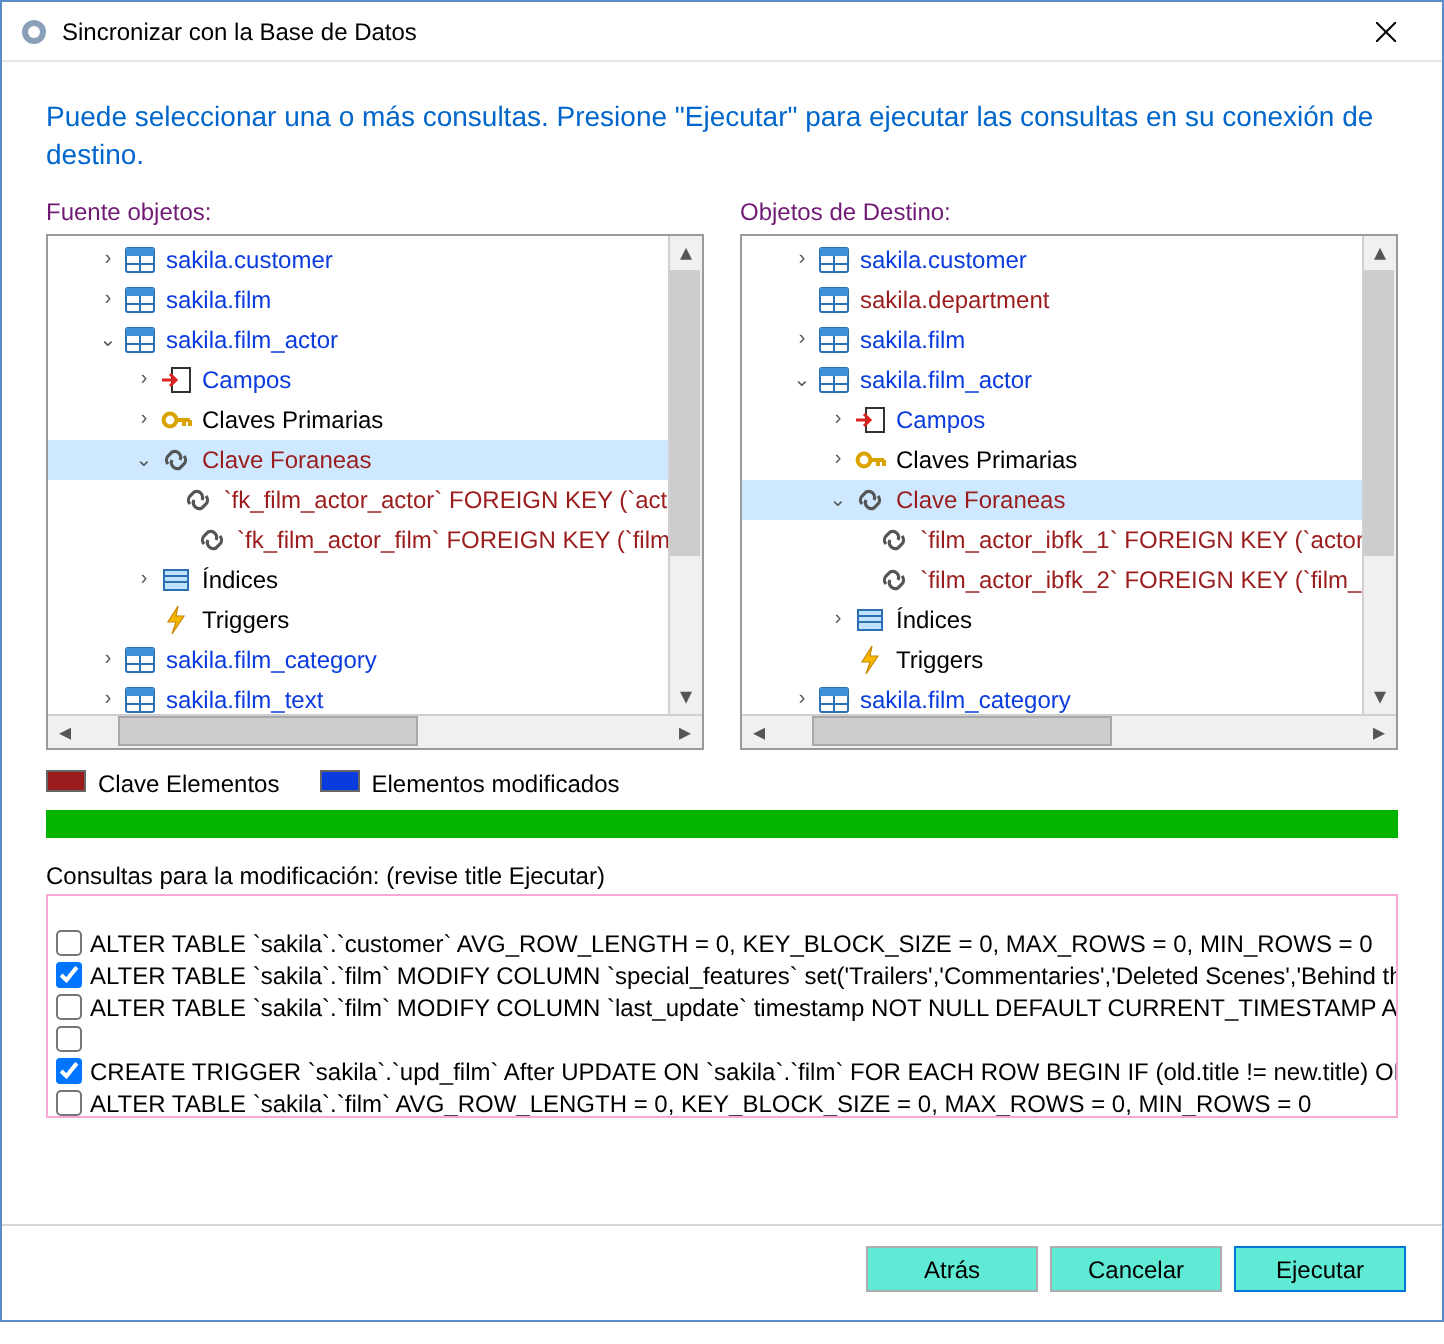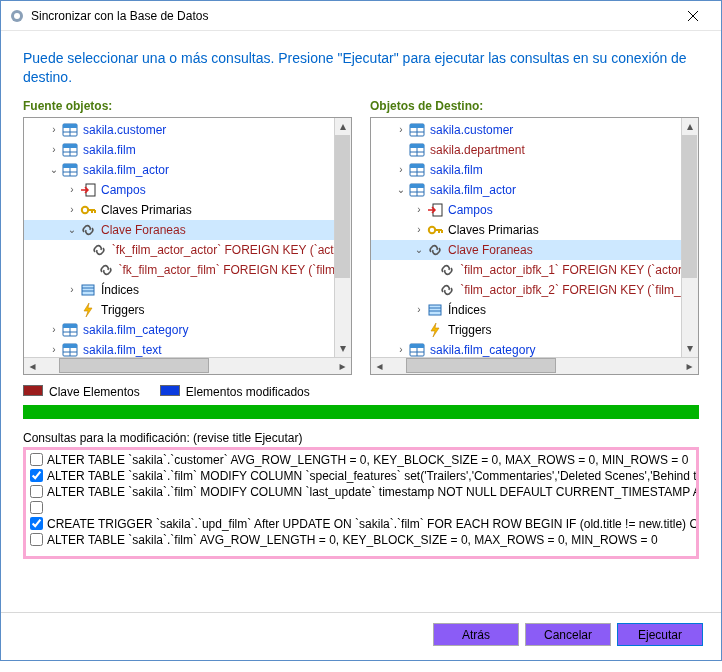--- a/index.html
+++ b/index.html
@@ -5,47 +5,47 @@
 * { box-sizing: border-box; margin: 0; padding: 0; font-family: "Segoe UI", Tahoma, sans-serif; font-size: 12px; }
 html, body { width: 722px; height: 672px; background: #fff; }
 .window { width: 722px; height: 661px; border: 1px solid #5a8dc8; display: flex; flex-direction: column; }
 .titlebar { height: 30px; background: #fff; display: flex; align-items: center; padding: 0 8px; border-bottom: 1px solid #e6e6e6; }
 .titlebar .icon { width: 16px; height: 16px; margin-right: 6px; }
 .titlebar .title { flex: 1; color: #000; }
 .titlebar .close { width: 40px; height: 28px; display: flex; align-items: center; justify-content: center; cursor: pointer; }
 .content { flex: 1; display: flex; flex-direction: column; padding: 0; }
 .instruction { color: #0066cc; font-size: 14px; padding: 18px 22px 12px 22px; line-height: 1.35; }
 .pane-labels { display: flex; padding: 0 22px; gap: 18px; }
-.pane-label { flex: 1; color: #4d7c0f; font-weight: bold; }
+.pane-label { flex: 1; color: #701a75; }
 .panes { display: flex; padding: 4px 22px 6px 22px; gap: 18px; }
 .tree-pane { flex: 1; border: 1px solid #9a9a9a; height: 258px; position: relative; background: #fff; overflow: hidden; display:flex; flex-direction:column; }
 .tree-body { flex:1; overflow:auto; padding: 2px 0; }
 .tree-hscroll { height: 17px; background: #f0f0f0; border-top: 1px solid #d0d0d0; display:flex; align-items:center; }
 .tree-hscroll .thumb { background:#cdcdcd; height:15px; margin-left:18px; width:150px; border:1px solid #a8a8a8;}
 .tree-hscroll .arr { width:17px; height:17px; display:flex;align-items:center;justify-content:center;color:#555;}
 .row { display: flex; align-items: center; height: 20px; white-space: nowrap; }
 .row.selected { background: #cde8ff; }
 .pad { display:inline-block; }
 .tg { width: 12px; display:inline-flex; justify-content:center; color: #595959; cursor:pointer; font-size:10px;}
 .ic { width:16px; height:16px; margin: 0 3px 0 2px; display:inline-flex; align-items:center; justify-content:center; }
 .lbl { padding-left: 2px; }
 .darkred { color: #9b1c1c; }
 .blue { color: #0a3bde; }
 .legend { display:flex; align-items:center; gap:20px; padding: 4px 22px 6px 22px; }
 .swatch { width:20px; height:11px; display:inline-block; margin-right:6px; border:1px solid #666;}
 .swatch.red { background:#9b1c1c; }
 .swatch.blue { background:#0a3bde; }
 .progress { margin: 0 22px 12px 22px; height: 14px; background:#00b400; }
 .queries-label { padding: 0 22px 2px 22px; }
-.queries { margin: 0 22px 8px 22px; border:3px solid #f9a8d4; height:112px; overflow:auto; padding:2px 2px; }
+.queries { margin: 0 22px 8px 22px; border:1px solid #f9a8d4; height:112px; overflow:auto; padding:16px 2px; }
 .qrow { display:flex; align-items:center; height:16px; white-space:nowrap;}
 .qrow input { margin: 0 4px 0 2px; width:13px; height:13px; }
 .footer-sep { border-top:1px solid #d8d8d8; margin-top:auto; }
 .footer { display:flex; justify-content:flex-end; gap:6px; padding:10px 18px 14px 18px; }
-.btn { min-width:86px; height:23px; border:1px solid #adadad; background:#8b5cf6; cursor:pointer; display:flex;align-items:center;justify-content:center; }
+.btn { min-width:86px; height:23px; border:1px solid #adadad; background:#5eead4; cursor:pointer; display:flex;align-items:center;justify-content:center; }
 .btn.default { border:1.5px solid #0078d7; }
 .vscroll { position:absolute; right:0; top:0; bottom:17px; width:17px; background:#f0f0f0; border-left:1px solid #d0d0d0; display:flex; flex-direction:column; }
 .vscroll .arr { height:17px; display:flex;align-items:center;justify-content:center;color:#555;}
 .vscroll .thumb { background:#cdcdcd; width:15px;}
 svg { display:block; }
 </style>
 </head>
 <body>
 
 <div class="window">

